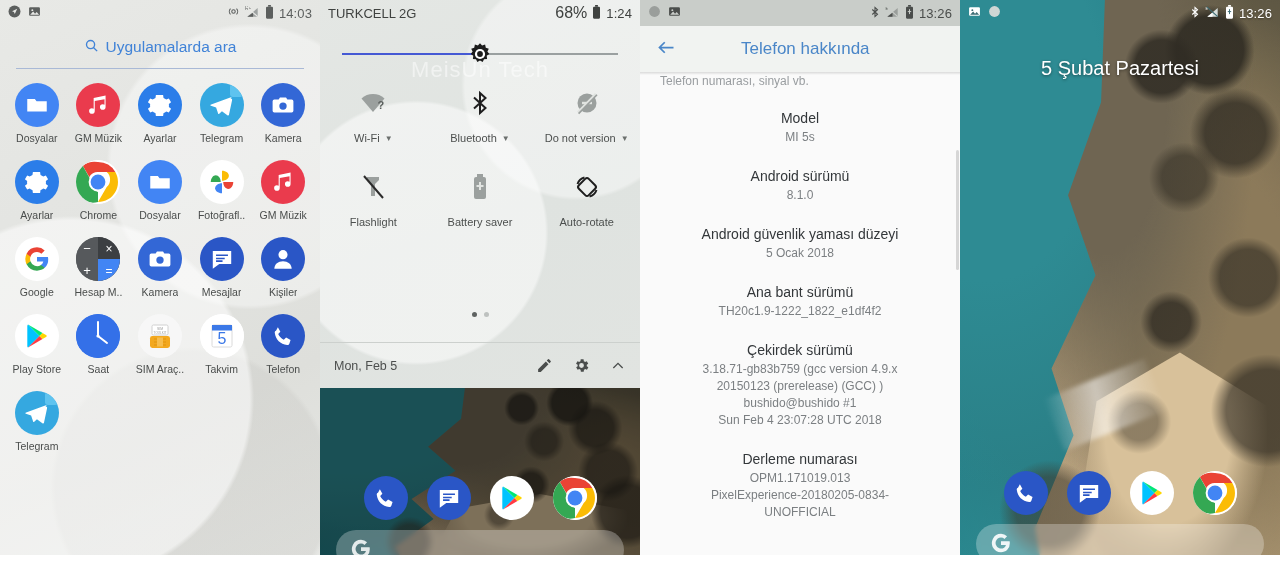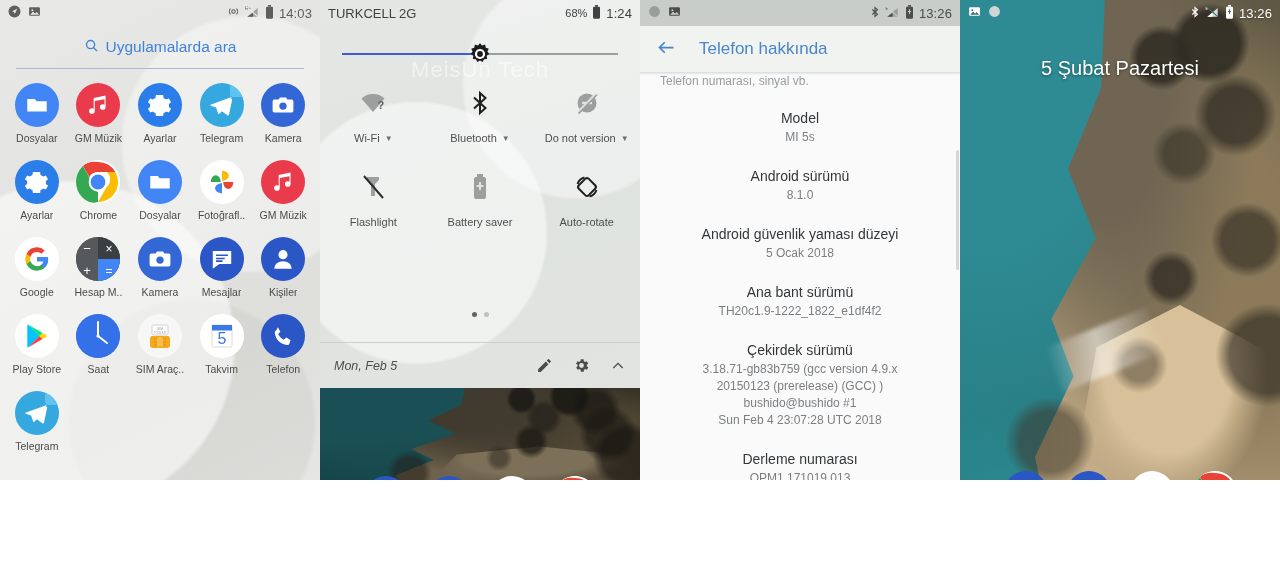--- a/index.html
+++ b/index.html
@@ -3,21 +3,21 @@
 <meta charset="utf-8">
 <style>
   * { box-sizing: border-box; margin: 0; padding: 0; }
   html, body {
     width: 1280px; height: 569px;
     overflow: hidden;
     font-family: "Liberation Sans", sans-serif;
     background: #fff;
   }
   .stage { position: relative; width: 1280px; height: 569px; display: flex; }
-  .panel { position: relative; width: 320px; height: 480px; overflow: hidden; flex: 0 0 320px; }
+  .panel { position: relative; width: 320px; height: 555px; overflow: hidden; flex: 0 0 320px; }
 
   
   .statusbar {
     position: absolute; top: 0; left: 0; right: 0; height: 26px;
     display: flex; align-items: center; padding: 0 8px;
     font-size: 12.5px; z-index: 40;
   }
   .sb-left { display: flex; align-items: center; gap: 7px; }
   .sb-right { margin-left: auto; display: flex; align-items: center; gap: 5px; }
   .sb-time { font-size: 13px; letter-spacing: .1px; }
@@ -99,21 +99,21 @@
     position: absolute; top: 312px; left: 0; right: 0; z-index: 13;
     display: flex; justify-content: center; gap: 7px;
   }
   .dot { width: 5px; height: 5px; border-radius: 50%; background: #bdc1bf; }
   .dot.on { background: #5e6261; }
   .qs-footer {
     position: absolute; top: 342px; left: 0; right: 0; height: 46px; z-index: 14;
     display: flex; align-items: center; padding: 0 14px;
     border-top: 1px solid #ccd0cd;
   }
-  .qs-date { font-size: 12.5px; color: #4c4f4e; font-style: italic; }
+  .qs-date { font-size: 12.5px; color: #4c4f4e; }
   .qs-foot-ic { margin-left: 20px; display: flex; align-items: center; }
   .qs-preview { position: absolute; top: 388px; left: 0; right: 0; bottom: 0; overflow: hidden; }
   .dim { position: absolute; inset: 0; background: rgba(0,0,0,.42); z-index: 3; }
 
   
   .wall { position: absolute; inset: 0; overflow: hidden; background: #1d6a73; }
   .wall .sea {
     position: absolute; inset: 0;
     background:
       radial-gradient(ellipse at 8% 18%, #2e8b93 0 28%, rgba(0,0,0,0) 60%),
@@ -168,21 +168,21 @@
   }
 
   
   .p3 { background: #fafafa; }
   .p3 .statusbar { background: #c9cdc9; color: #4a4d4b; }
   .p3-appbar {
     position: absolute; top: 26px; left: 0; right: 0; height: 46px;
     background: #f1f3f1; display: flex; align-items: center; gap: 22px; padding: 0 16px;
     z-index: 20;
   }
-  .p3-title { color: #4a86c8; font-size: 17px; }
+  .p3-title { color: #4a86c8; font-size: 17px; margin-left: 42px; }
   .p3-scrollshadow {
     position: absolute; top: 72px; left: 0; right: 0; height: 3px; z-index: 19;
     background: linear-gradient(rgba(0,0,0,.13), rgba(0,0,0,0));
   }
   .p3-list { position: absolute; top: 56px; left: 0; right: 0; bottom: 0; padding: 0 20px; }
   .p3-item { padding-top: 22px; text-align: center; }
   .p3-item:first-child { padding-top: 10px; }
   .p3-k { font-size: 14px; color: #33373a; margin-bottom: 3px; }
   .p3-v { font-size: 12px; color: #7b7f82; line-height: 1.42; white-space: pre-line; }
   .p3-cut { position: absolute; top: 56px; left: 0; right: 0; height: 16px; background: #fafafa; z-index: 18; }
@@ -519,21 +519,21 @@
             </svg>
         </span>
       </div>
     </div>
 
     <div class="qs-sheet"></div>
 
     <div class="statusbar">
       <span class="carrier">TURKCELL 2G</span>
       <div class="sb-right">
-        <span style="font-size:11px">68%</span>
+        <span style="font-size:16px">68%</span>
         <span class="ic">
           <svg width="9" height="14" viewBox="0 0 12 20">
               <rect x="4" y="0" width="4" height="2.5" fill="#3f4240"></rect>
               <rect x="1" y="2.5" width="10" height="17" rx="1.5" fill="#3f4240"></rect>
             </svg>
         </span>
         <span class="sb-time">1:24</span>
       </div>
     </div>
 

